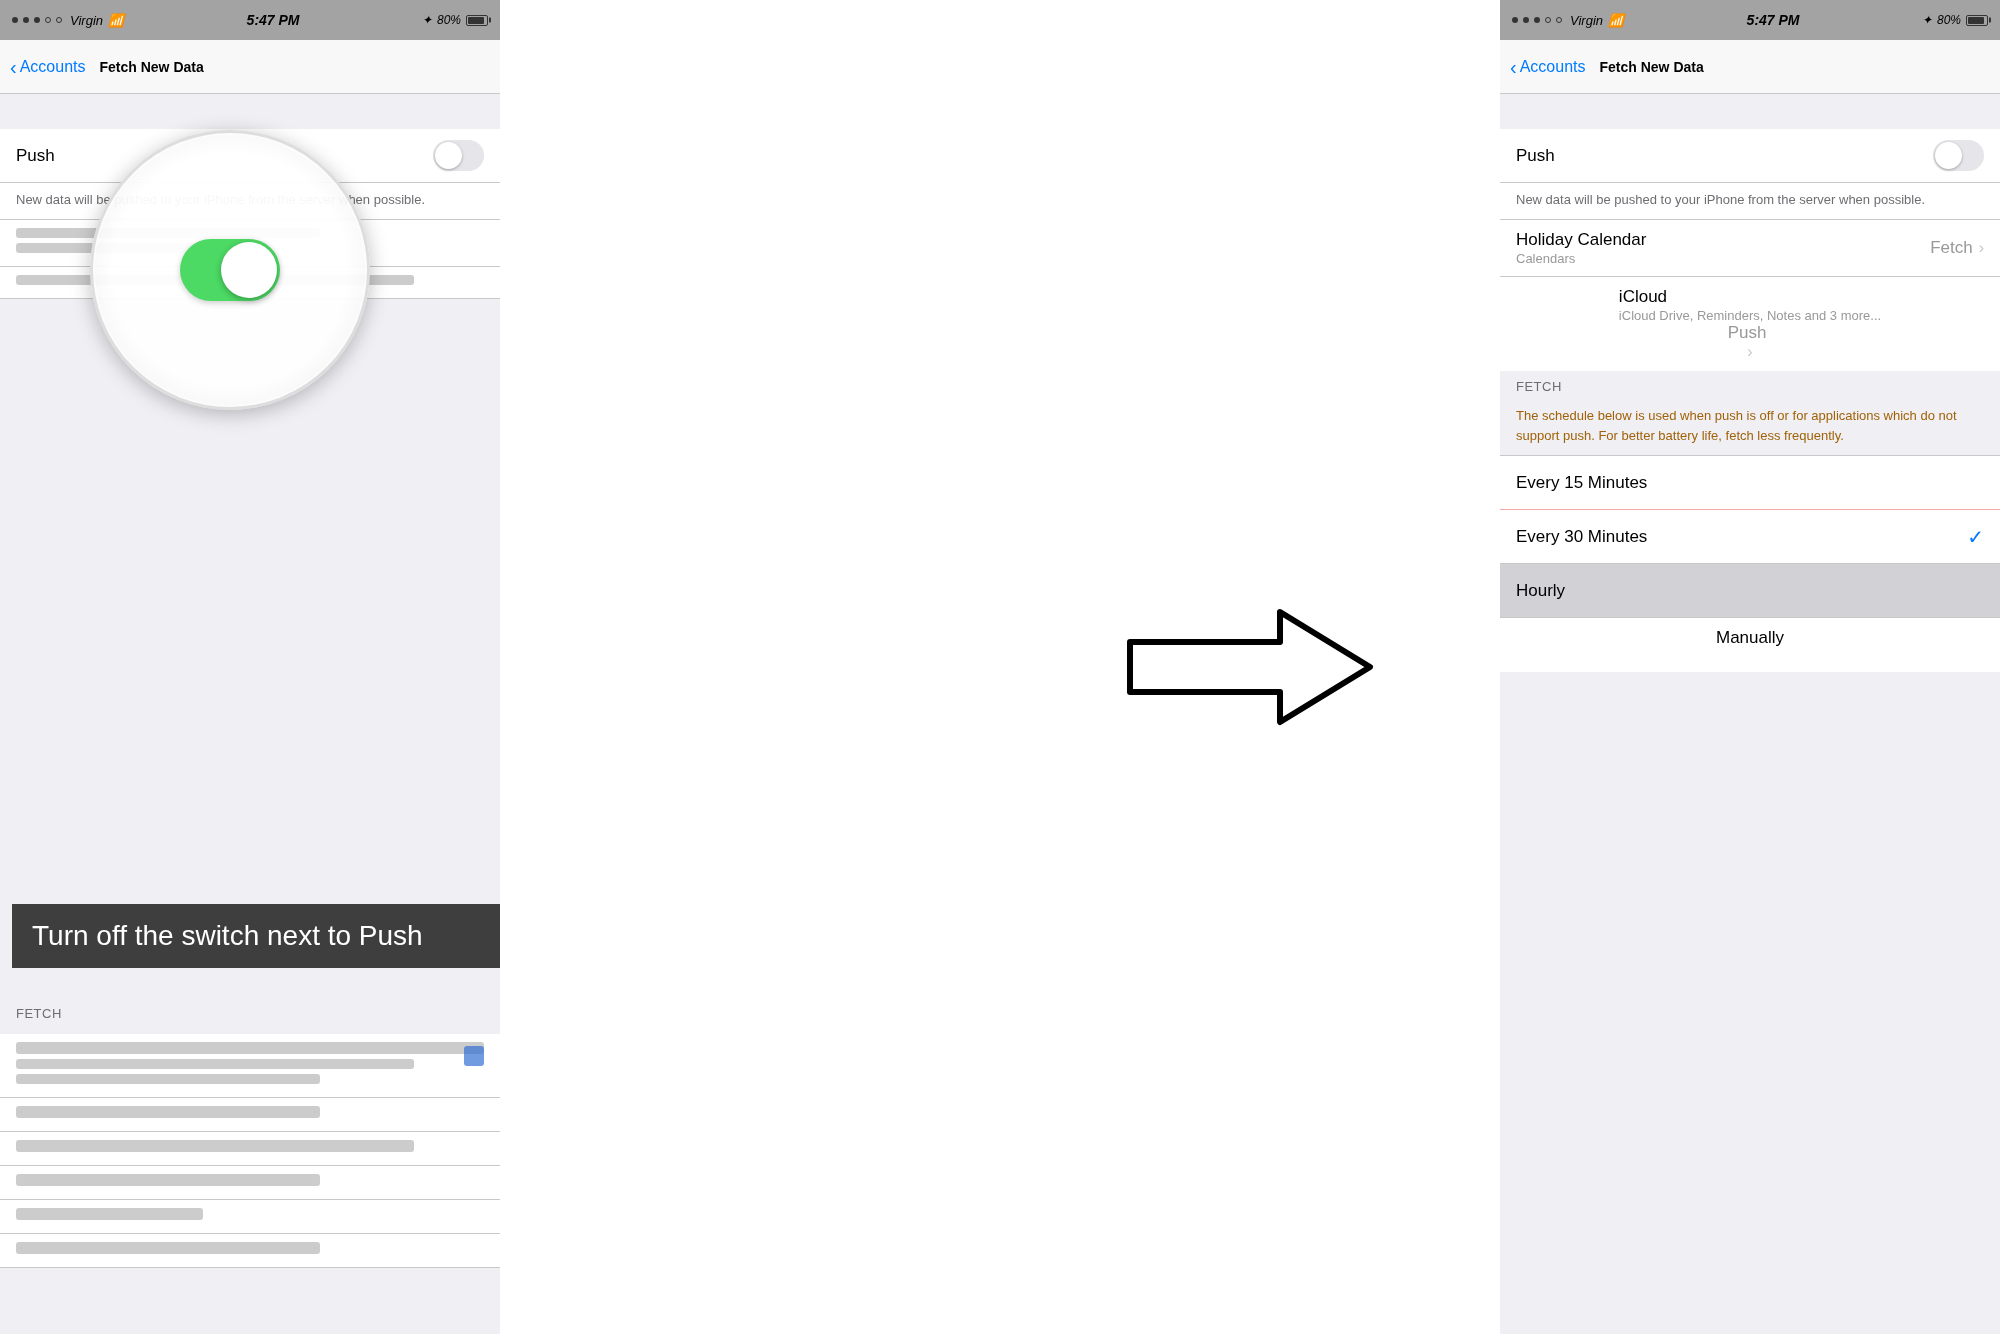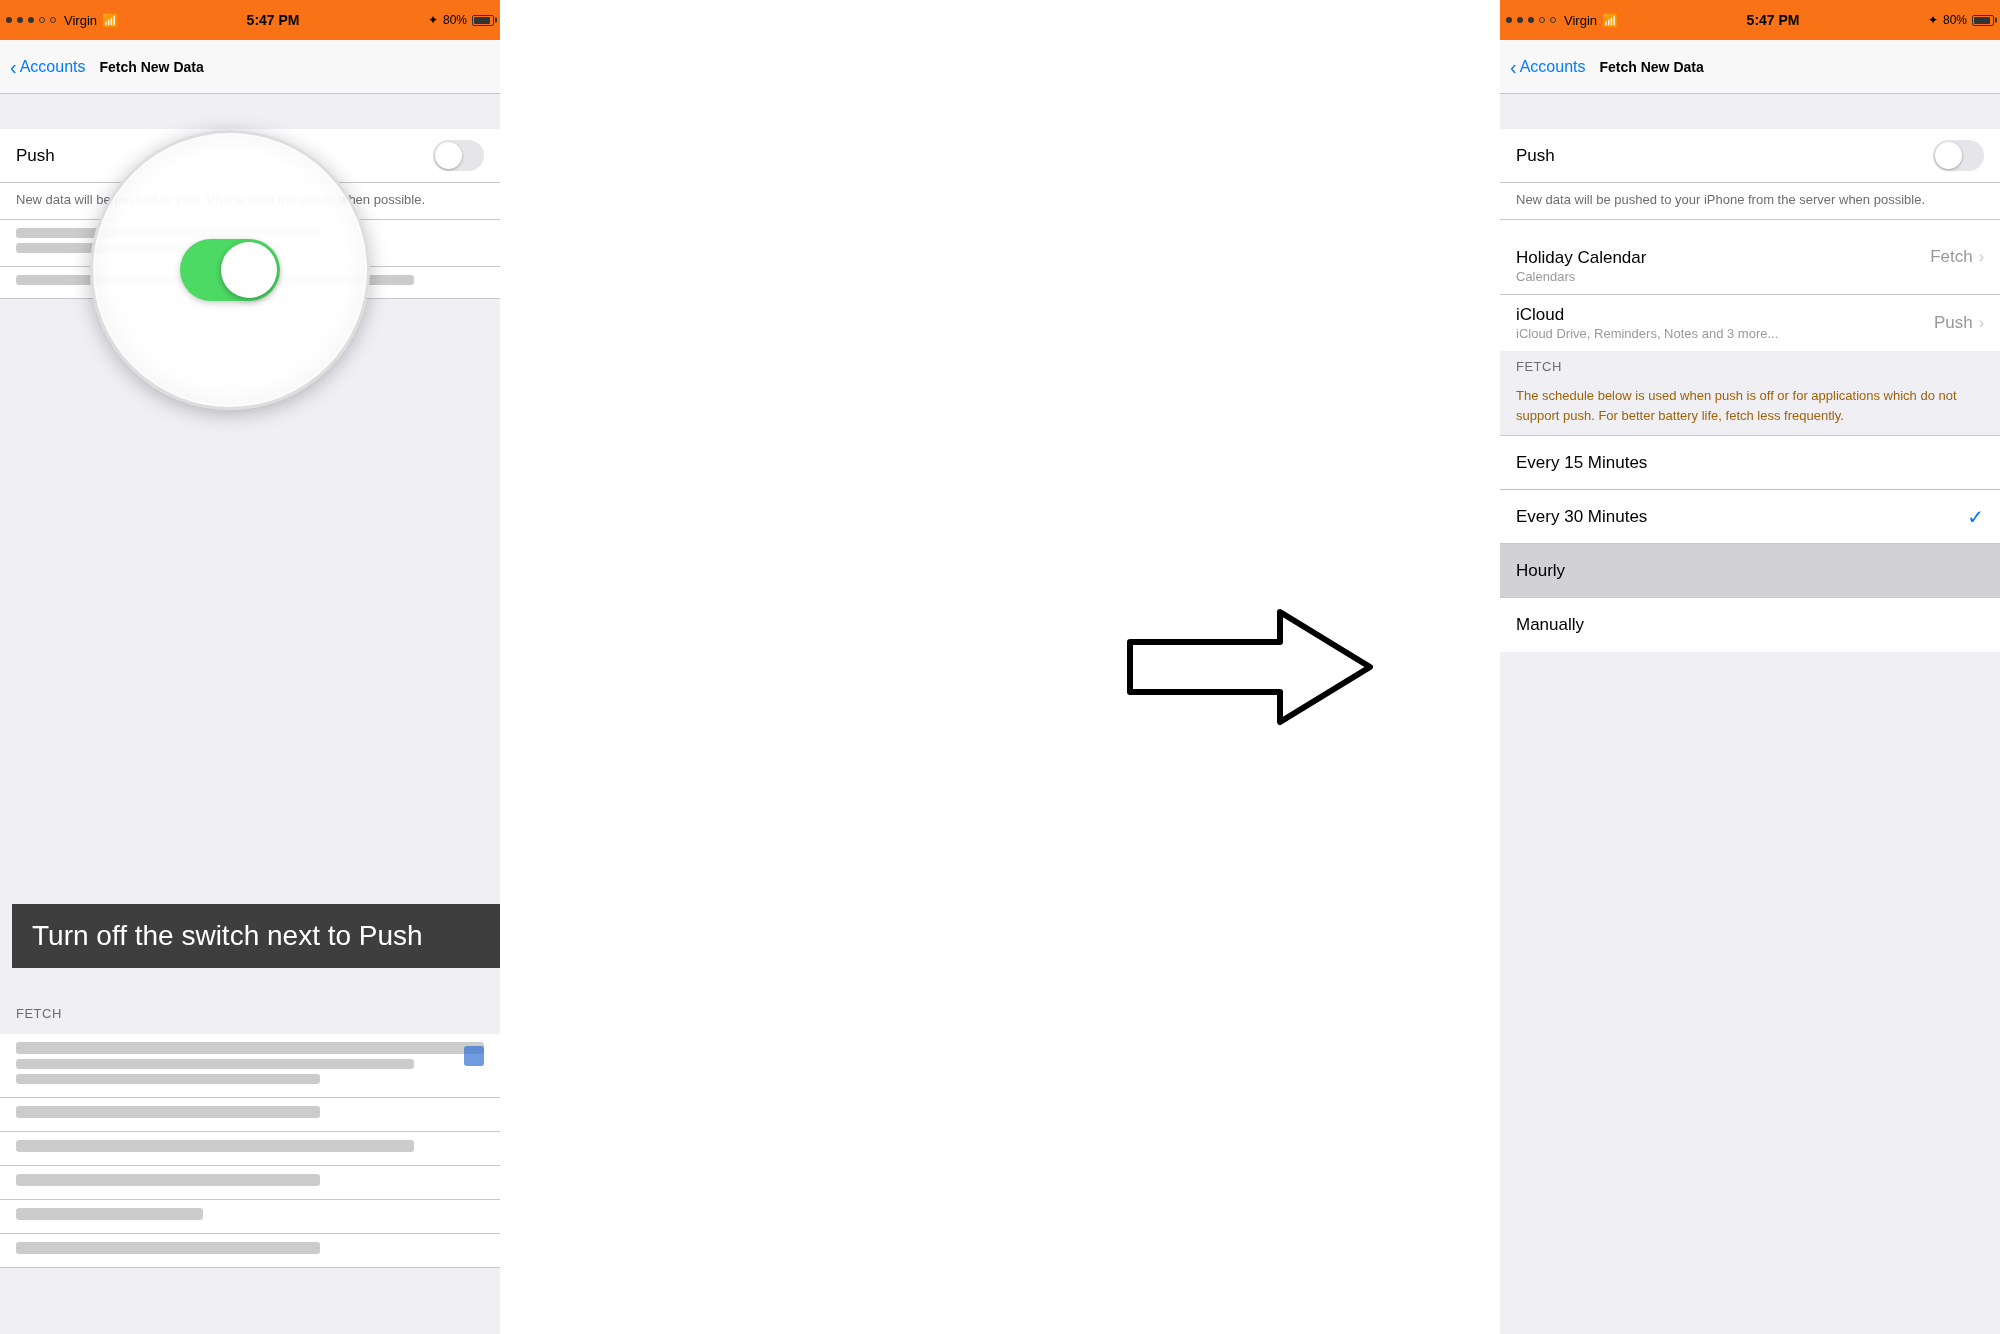--- a/index.html
+++ b/index.html
@@ -40,27 +40,28 @@
       display: flex;
       align-items: center;
       justify-content: center;
       background: #fff;
       position: relative;
     }
 
     
     .status-bar {
       height: 40px;
-      background: #f97316;
+      background: #a3a3a3;
       display: flex;
       align-items: center;
       justify-content: space-between;
-      padding: 0 6px;
+      padding: 0 12px;
       font-size: 13px;
       font-weight: 500;
+      font-style: italic;
     }
     .status-bar-left { display: flex; align-items: center; gap: 5px; }
     .status-bar-center { font-weight: 600; font-size: 14px; }
     .status-bar-right { display: flex; align-items: center; gap: 5px; }
     .dot { width: 6px; height: 6px; border-radius: 50%; background: #333; display: inline-block; }
     .dot.empty { background: transparent; border: 1.5px solid #333; }
     .battery {
       width: 22px; height: 11px; border: 1.5px solid #333; border-radius: 2px; position: relative; display: inline-flex; align-items: center;
     }
     .battery::after {
@@ -113,20 +114,21 @@
       display: flex;
       align-items: center;
       min-height: 54px;
       padding: 10px 16px;
       background: #fff;
       border-bottom: 1px solid #c8c8c8;
       position: relative;
     }
     .list-row:last-child {
       border-bottom: none;
+      flex-direction: column;
     }
 
     .row-label {
       font-size: 17px;
       color: #000;
       flex: 1;
     }
 
     .row-label-sub {
       font-size: 13px;
@@ -432,21 +434,21 @@
       <div class="toggle-knob"></div>
     </div>
   </div>
 
   <div class="push-desc">
     <span>New data will be pushed to your iPhone from the server when possible.</span>
   </div>
 
   <div class="list-section">
     <div class="list-row">
-      <div style="flex:1;margin-top:18px;">
+      <div style="flex:1;">
         <div class="row-label">Holiday Calendar</div>
         <div class="row-label-sub">Calendars</div>
       </div>
       <span class="row-value">Fetch</span>
       <span class="chevron-right">›</span>
     </div>
     <div class="list-row">
       <div style="flex:1;">
         <div class="row-label">iCloud</div>
         <div class="row-label-sub">iCloud Drive, Reminders, Notes and 3 more...</div>

